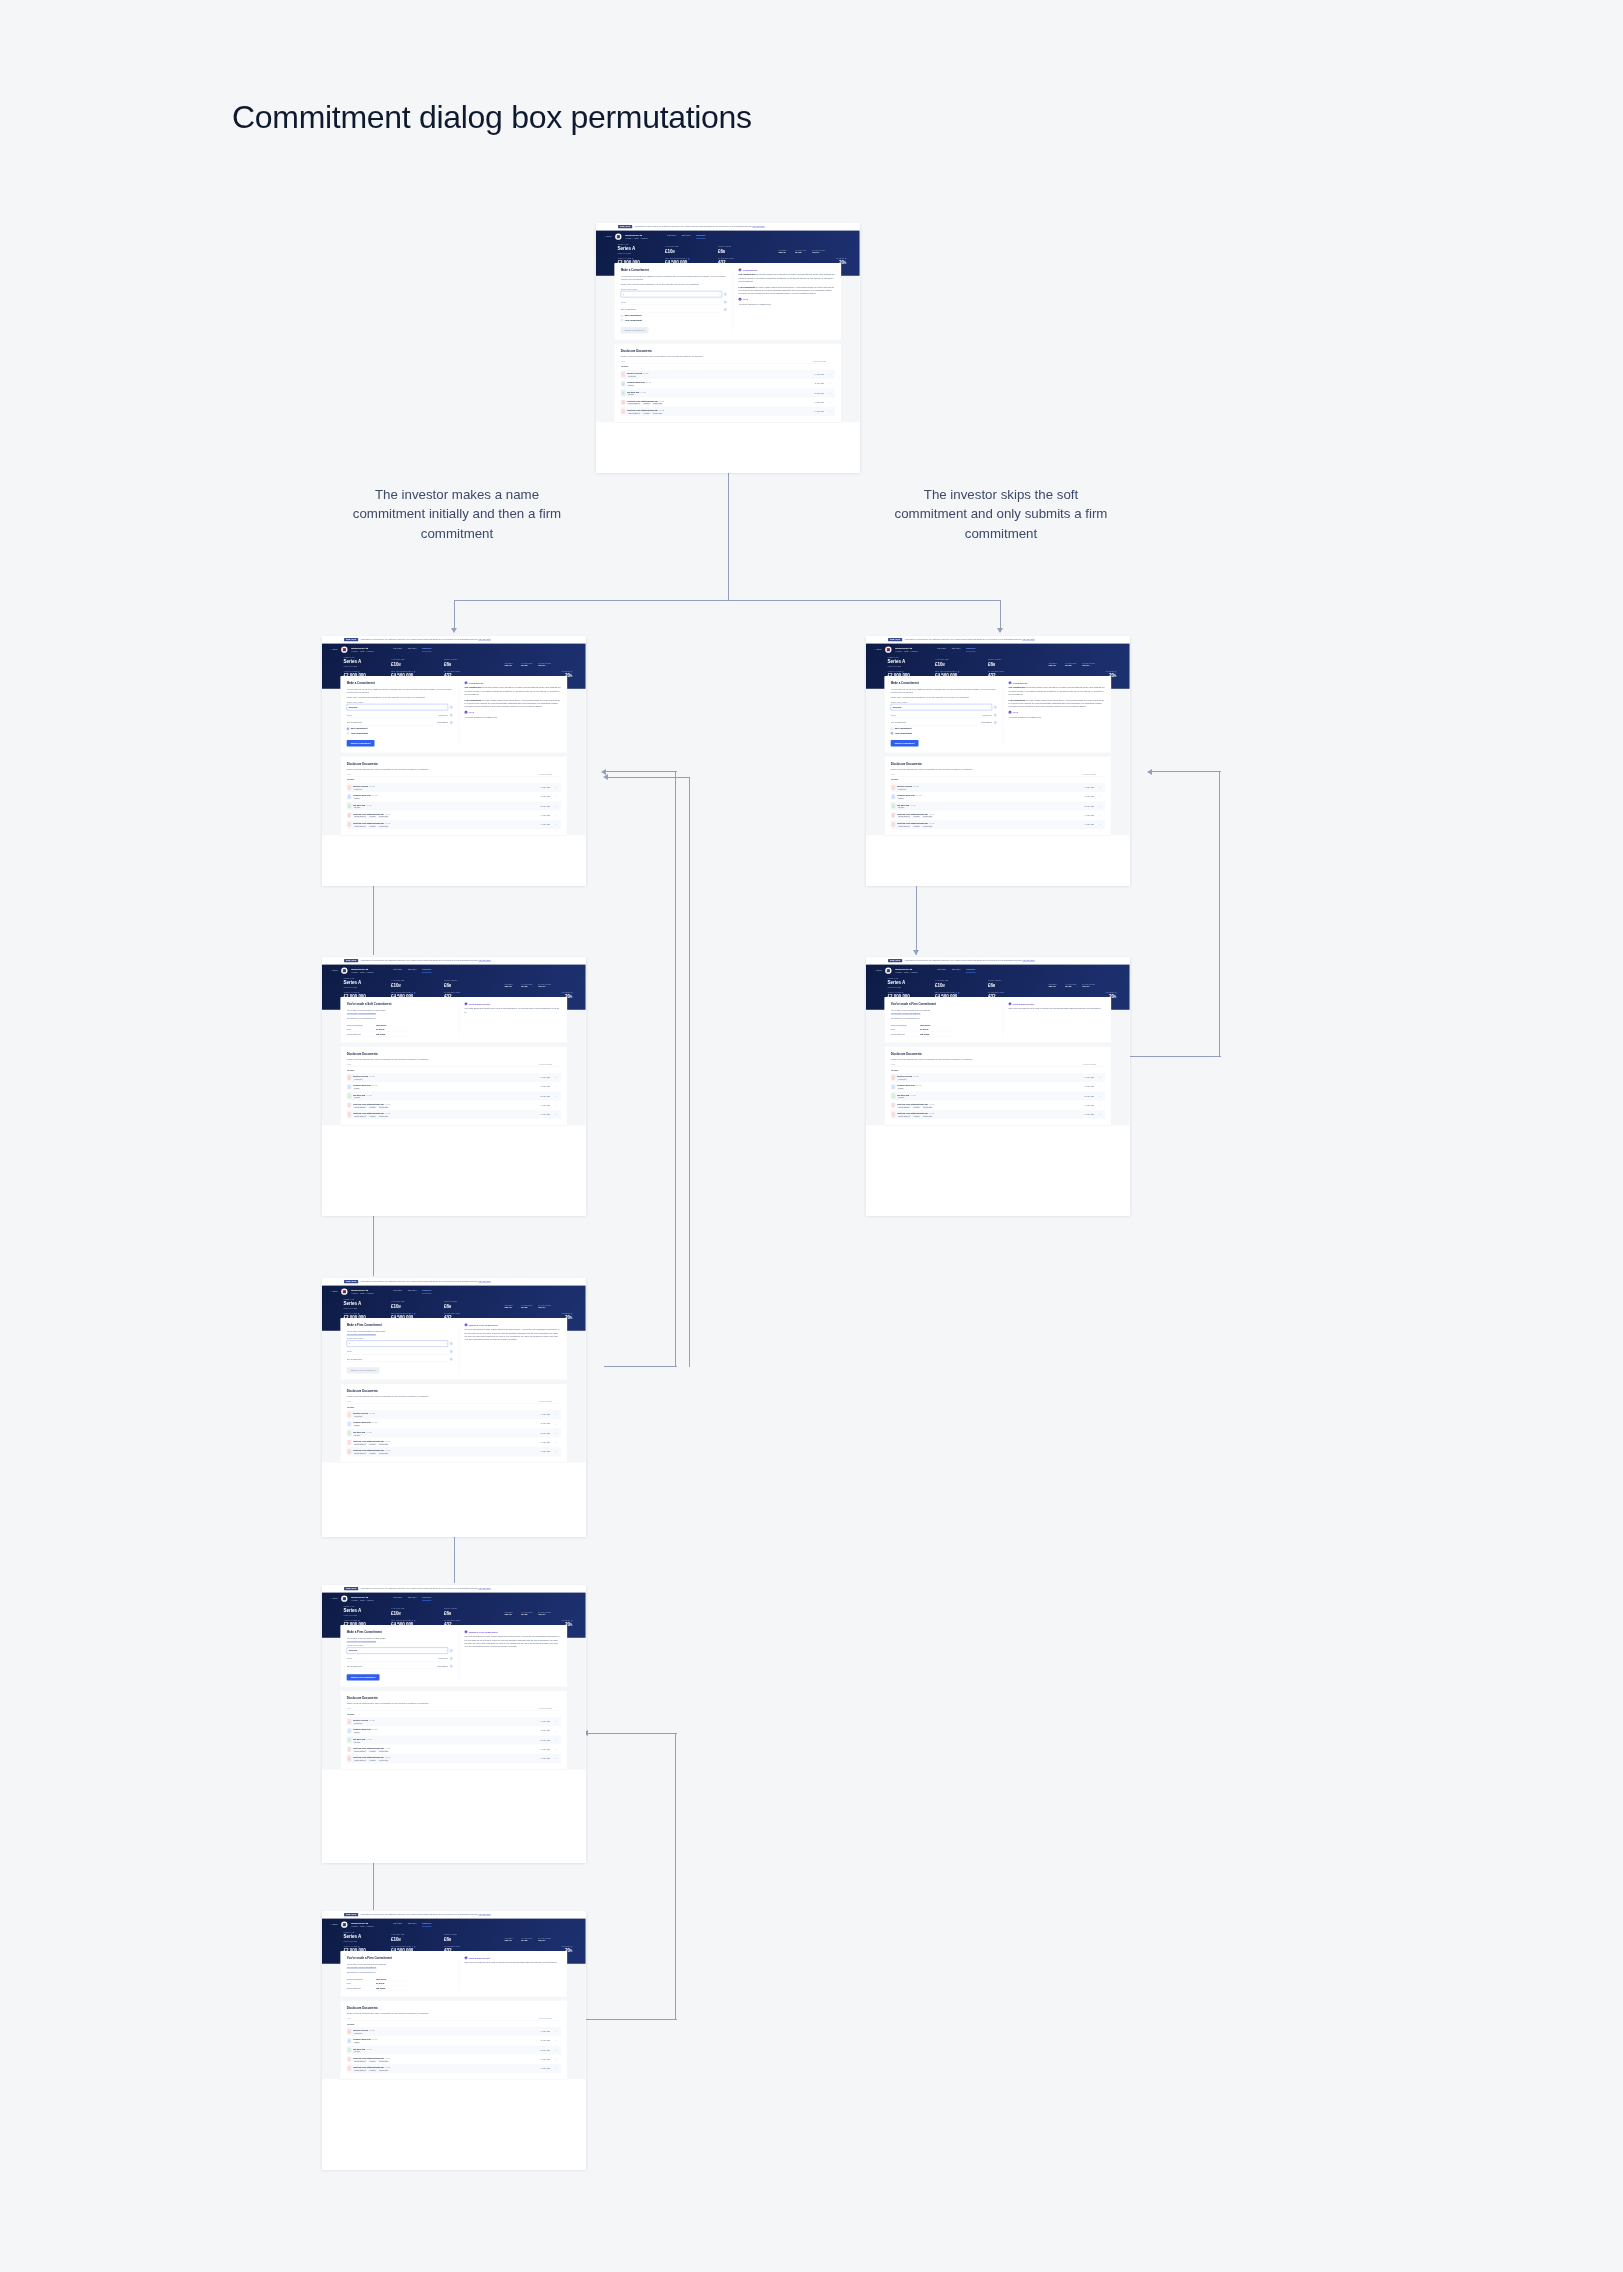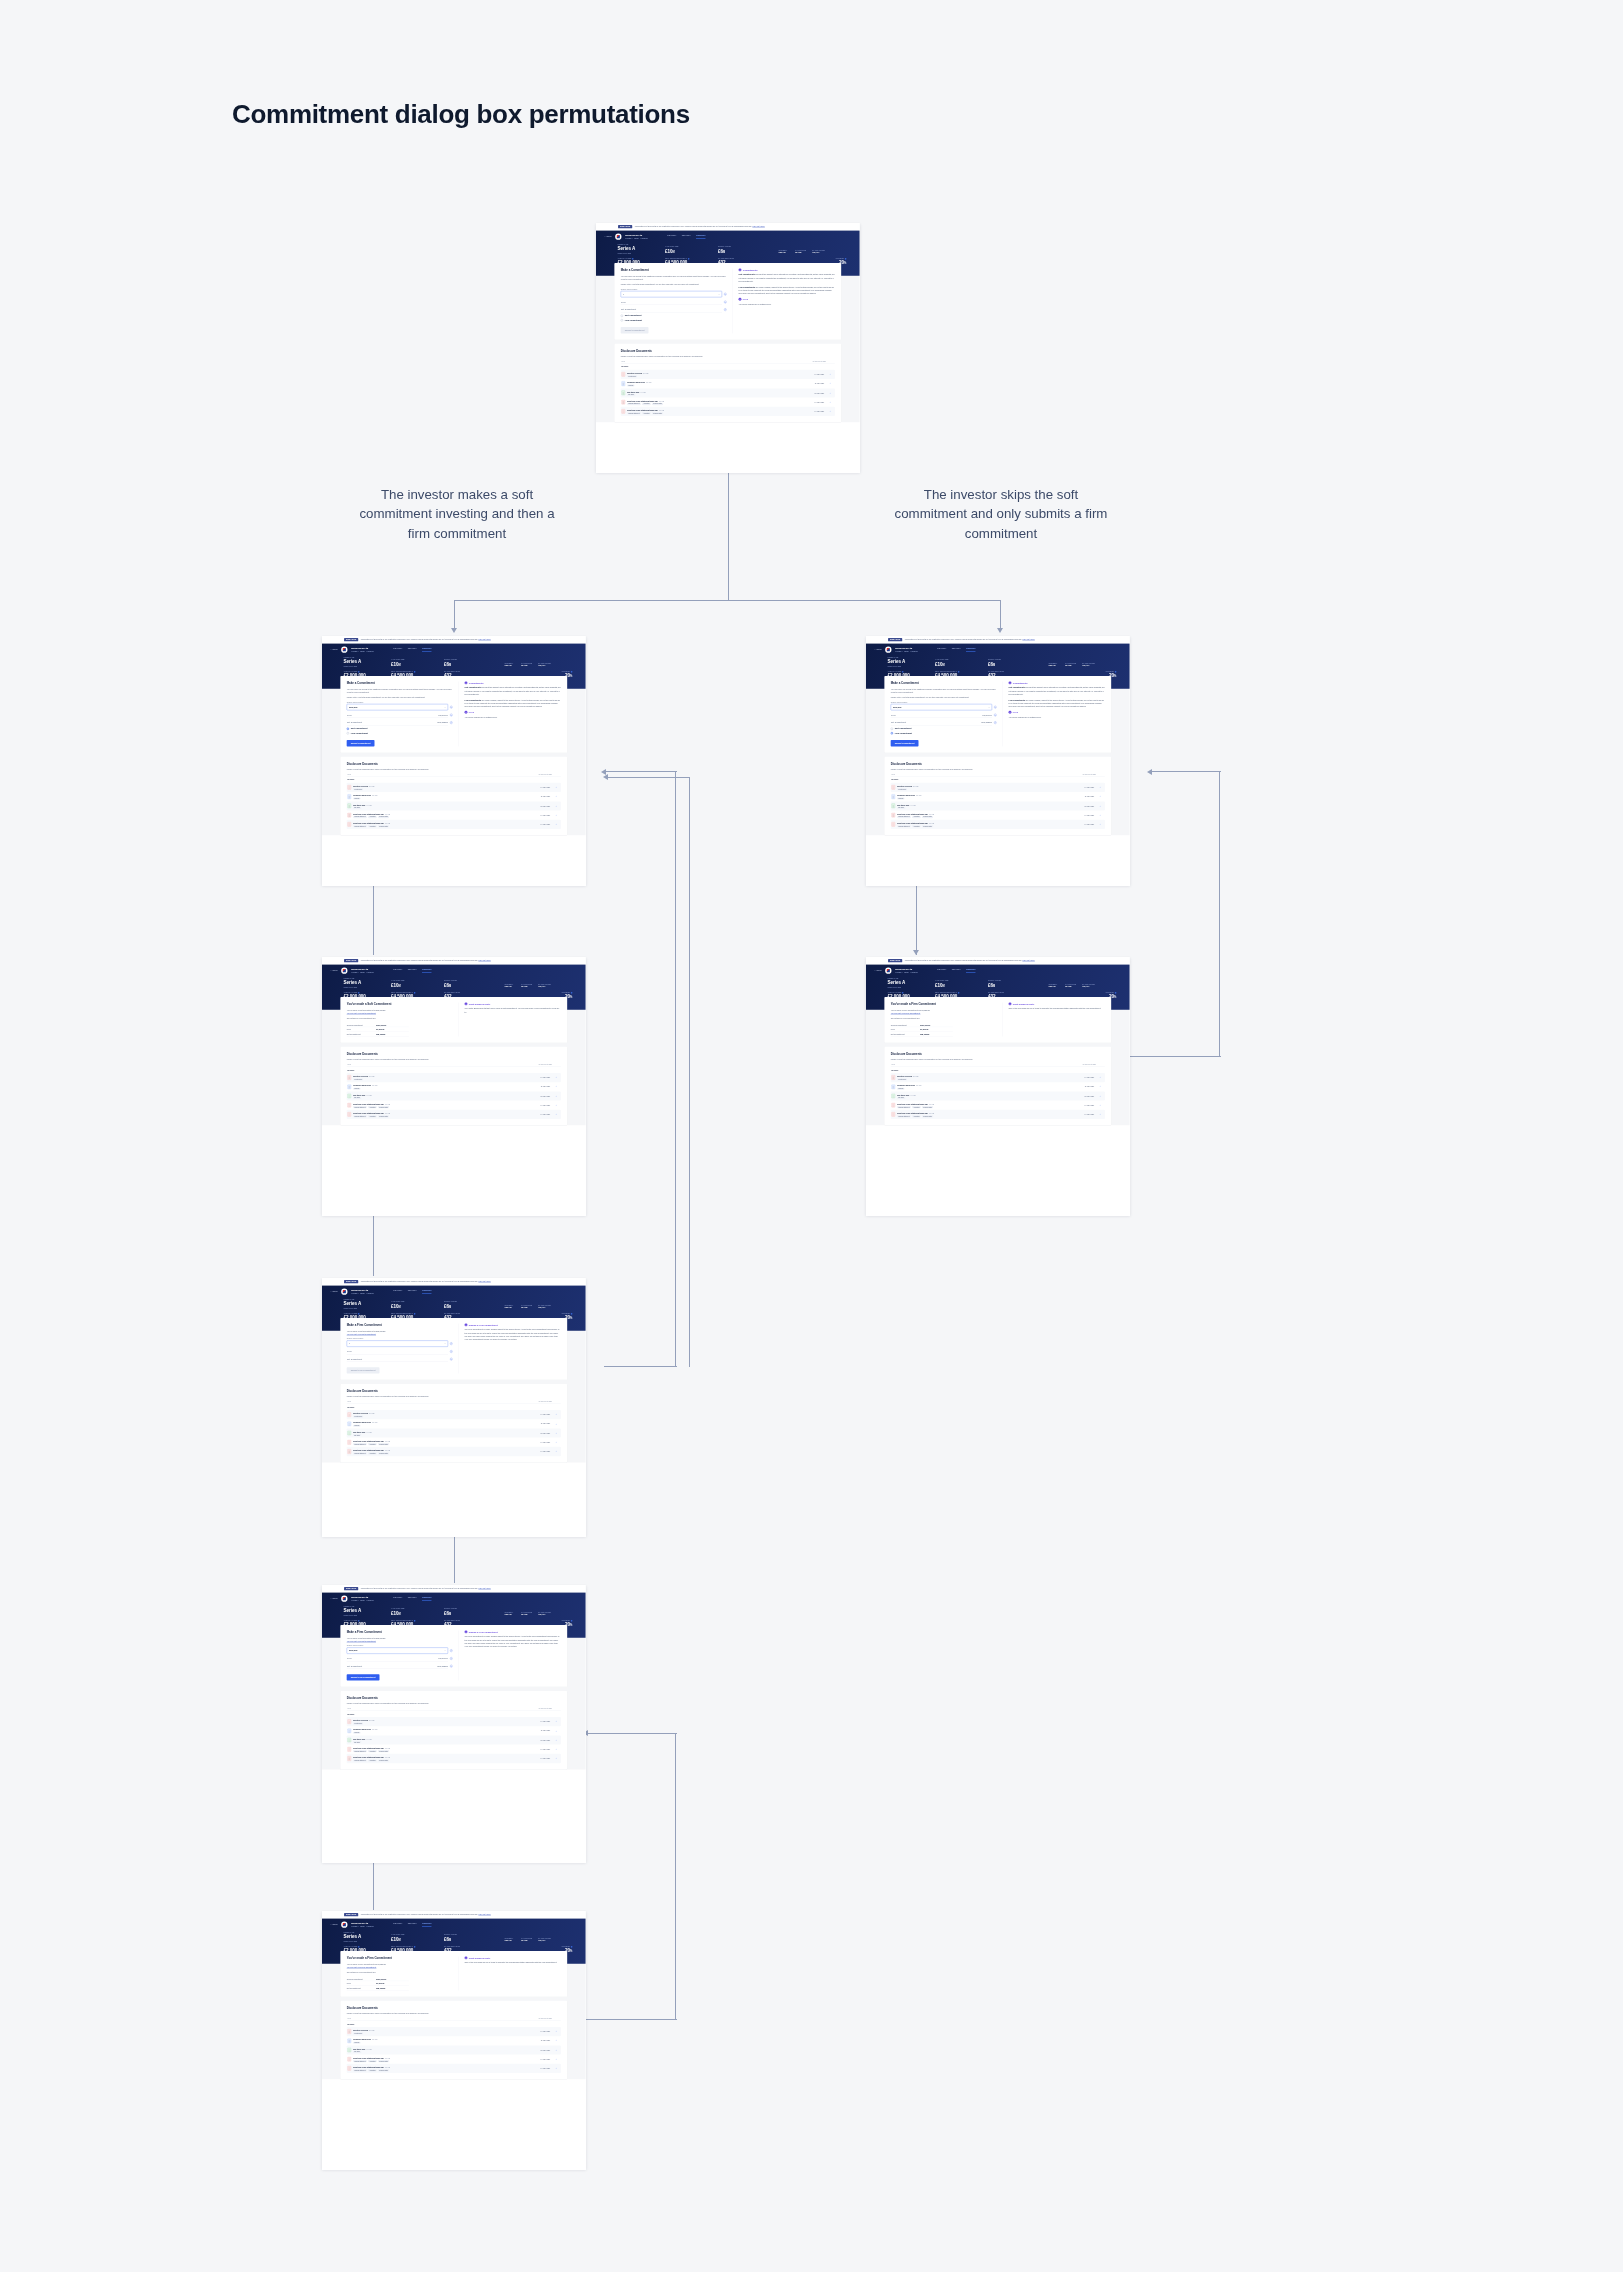--- a/index.html
+++ b/index.html
@@ -7,21 +7,21 @@
   html, body {
     width: 1624px; height: 2273px;
     background: #f5f6f8;
     font-family: "Liberation Sans", sans-serif;
     overflow: hidden;
   }
   #board { position: relative; width: 1624px; height: 2273px; }
 
   .board-title {
     position: absolute; left: 232px; top: 99px;
-    font-size: 26px; font-weight: 700; color: #0f1a2e;
+    font-size: 32px; font-weight: 400; color: #0f1a2e;
     letter-spacing: -0.3px; white-space: nowrap;
   }
 
   
   .branch-caption {
     position: absolute; width: 216px; text-align: center;
     font-size: 13.3px; line-height: 1.45; color: #3c4a68; font-weight: 400;
   }
 
   
@@ -238,21 +238,21 @@
   <div class="conn conn-h" style="left:586px; top:2019px; width:91px;"></div>
 
   <div class="conn conn-v" style="left:916px; top:781px; height:174px;"></div>
   <div class="arrow-down" style="left:913px; top:950px;"></div>
 
   <div class="conn conn-v" style="left:1219px; top:771px; height:286px;"></div>
   <div class="conn conn-h" style="left:1150px; top:771px; width:71px;"></div>
   <div class="arrow-left" style="left:1147px; top:769px;"></div>
   <div class="conn conn-h" style="left:1130px; top:1056px; width:91px;"></div>
 
-  <div class="branch-caption" style="left:349px; top:485px;">The investor makes a soft commitment investing and then a firm commitment</div>
+  <div class="branch-caption" style="left:349px; top:485px;">The investor makes a name commitment initially and then a firm commitment</div>
   <div class="branch-caption" style="left:893px; top:485px;">The investor skips the soft commitment and only submits a firm commitment</div>
 
   <div id="nodes">
       <div class="shot" style="left: 596px; top: 223px; width: 264px; height: 250px;">
         <div class="shot-inner" style="transform:scale(0.2625);">
           <div class="banner">
     <span class="banner-pill">DEMO SITE</span>
     <span class="banner-txt">Information in this portal is for illustrative purposes only. Figures and documents shown do not represent a real fundraising process.
       <a class="banner-link">Find out more</a></span>
   </div>

